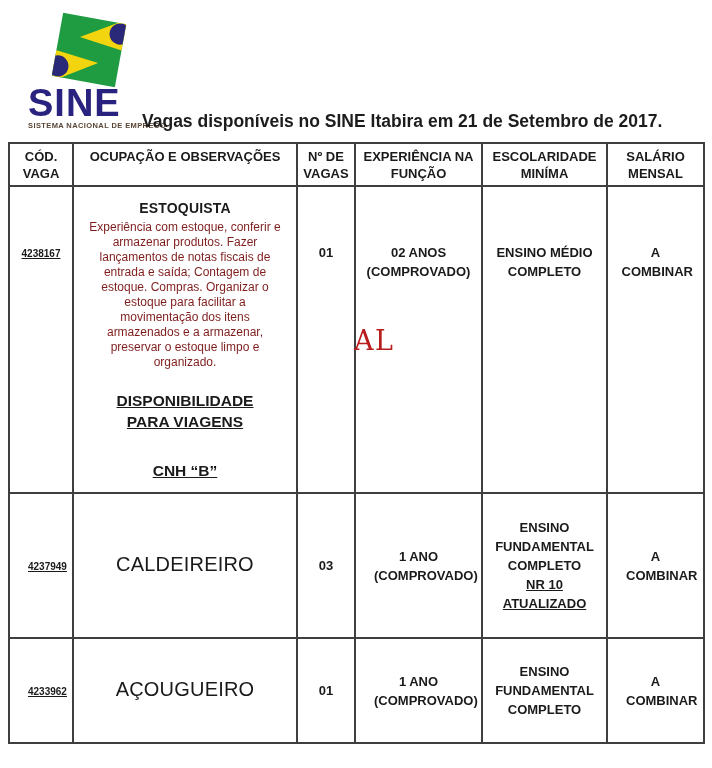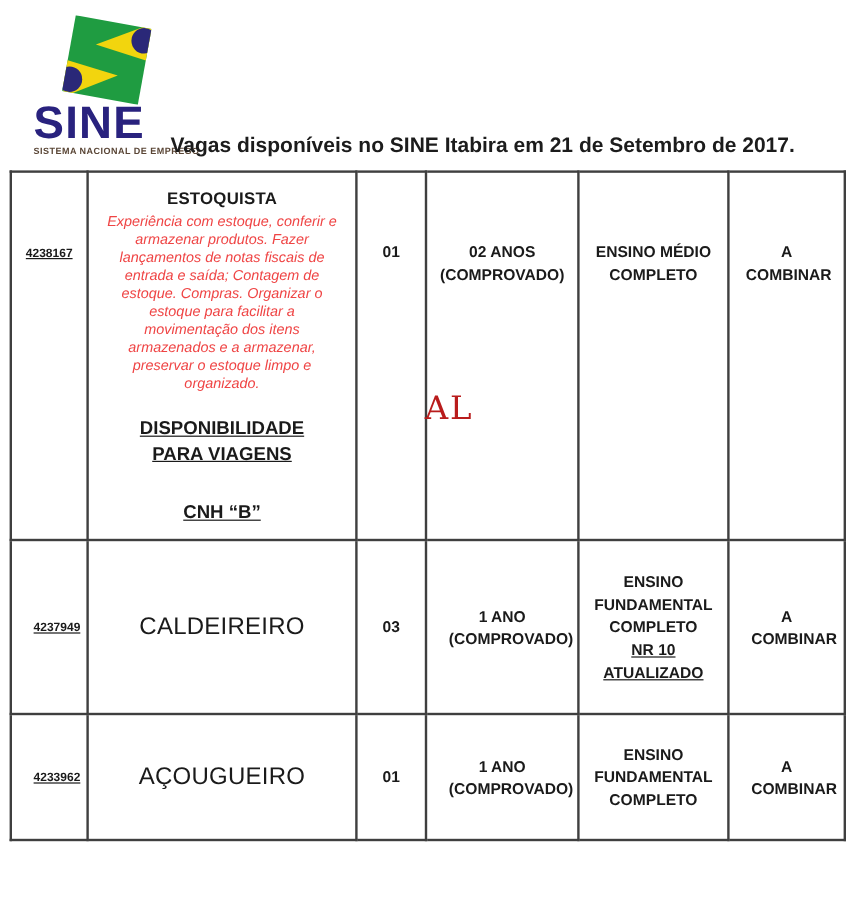--- a/index.html
+++ b/index.html
@@ -30,22 +30,22 @@
   td.cell-top { vertical-align: top; padding-top: 56px; text-align: center;
                 font-weight: bold; font-size: 13px; line-height: 19px; }
   td.cell-mid { vertical-align: middle; text-align: center;
                 font-weight: bold; font-size: 13px; line-height: 19px; padding: 18px; }
   td.edu { padding-left: 8px; padding-right: 8px; }
 
   .code { text-decoration: underline; font-size: 10px; }
 
   td.occ-cell-1 { vertical-align: top; text-align: center; padding: 10px 4px 0; }
   .occ-title { font-size: 14px; font-weight: bold; line-height: 22px; letter-spacing: 0.2px; }
-  .occ-desc { font-size: 12px; font-weight: normal; line-height: 15px; color: #ef4444;
-              padding: 1px 10px 0; font-style: italic; }
+  .occ-desc { font-size: 12px; font-weight: normal; line-height: 15px; color: #7f1d1d;
+              padding: 1px 10px 0; }
   .occ-note { font-size: 15.5px; font-weight: bold; text-decoration: underline; line-height: 21px; }
   .note-1 { margin-top: 20px; padding: 0 16px; }
   .note-2 { margin-top: 28px; }
   .occ-title-sm { font-size: 20px; font-weight: normal; letter-spacing: 0.2px; }
 
   .edu-extra { text-decoration: underline; }
   .salary-inner { max-width: 68px; margin: 0 auto; }
   .exp-inner { max-width: 110px; margin: 0 auto; }
 </style>
 </head>
@@ -78,20 +78,28 @@
     <colgroup>
       <col style="width:64px">
         <col style="width:224px">
         <col style="width:58px">
       <col style="width:127px">
         <col style="width:125px">
         <col style="width:97px">
     </colgroup>
 
     <tbody>
+        <tr style="height:43px">
+      <th>CÓD. VAGA</th>
+      <th>OCUPAÇÃO E OBSERVAÇÕES</th>
+      <th>Nº DE VAGAS</th>
+      <th>EXPERIÊNCIA NA FUNÇÃO</th>
+      <th>ESCOLARIDADE MINÍMA</th>
+      <th>SALÁRIO MENSAL</th>
+    </tr>
 
     <tr style="height:307px">
       <td class="cell-top">
         <span class="code">4238167</span>
       </td>
       <td class="occ-cell-1">
         <div class="occ-title">ESTOQUISTA</div>
         <div class="occ-desc">Experiência com estoque, conferir e armazenar produtos. Fazer lançamentos de notas fiscais de entrada e saída; Contagem de estoque. Compras. Organizar o estoque para facilitar a movimentação dos itens armazenados e a armazenar, preservar o estoque limpo e organizado.</div>
         <div class="occ-note note-1">DISPONIBILIDADE PARA VIAGENS</div>
         <div class="occ-note note-2">CNH “B”</div>

